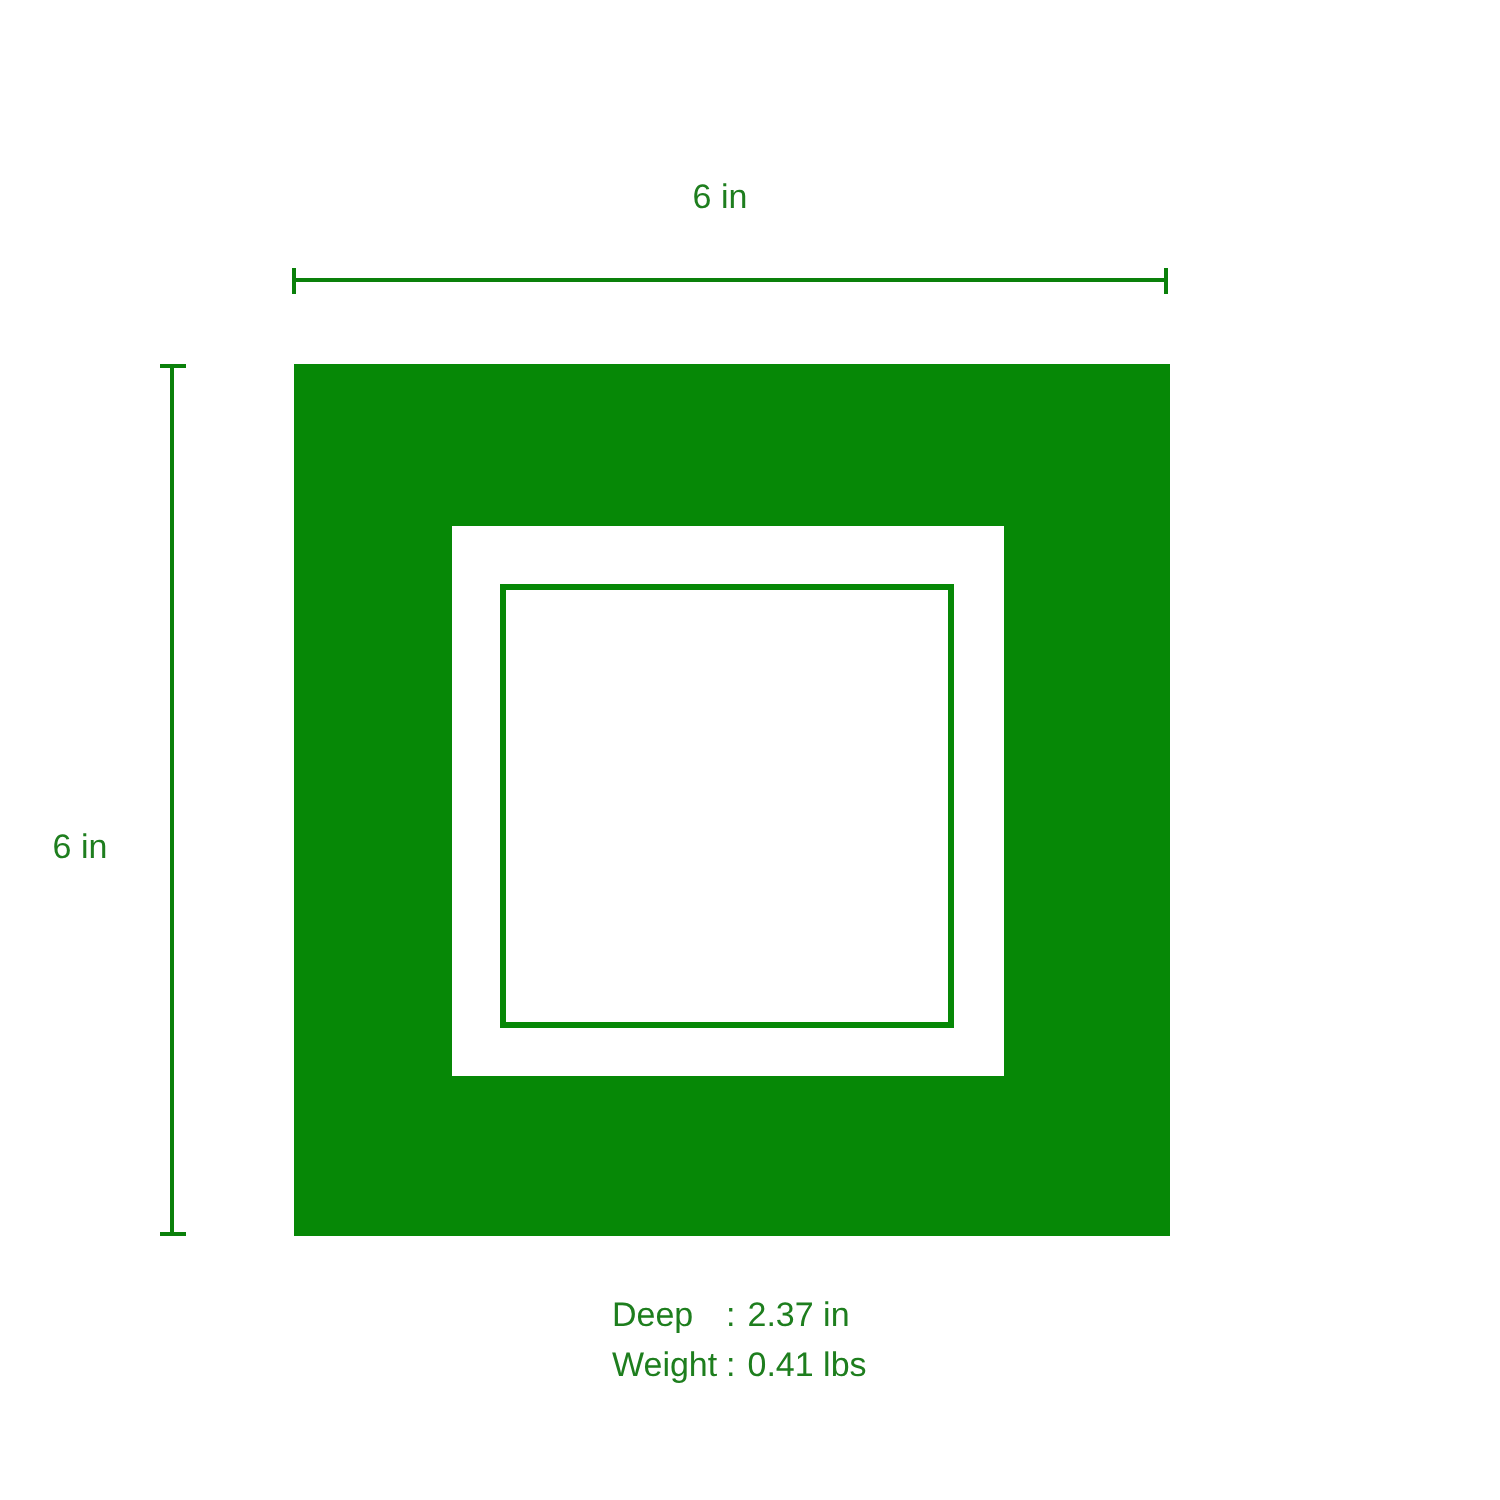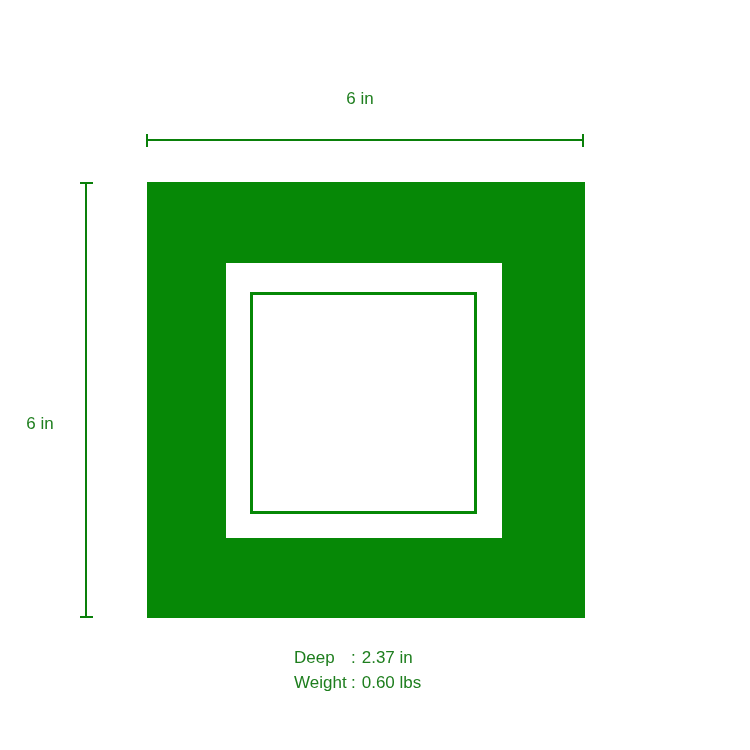--- a/index.html
+++ b/index.html
@@ -71,21 +71,21 @@
     position: absolute;
     left: 24px; top: 29px;
     width: 227px; height: 222px;
     border: 3px solid var(--shape-green);
     background: transparent;
   }
 
   
   .specs {
     position: absolute;
-    left: 294px; top: 645px;
+    left: 306px; top: 645px;
     font-size: 17px;
   }
   .spec-row {
     display: flex;
     align-items: baseline;
     height: 25px;
     line-height: 25px;
     white-space: pre;
   }
   .spec-label { display: inline-block; min-width: 57px; }
@@ -114,17 +114,17 @@
 
   <div class="specs">
     <div class="spec-row">
       <span class="spec-label">Deep</span>
       <span class="spec-sep">:</span>
       <span class="spec-value">2.37 in</span>
     </div>
     <div class="spec-row">
       <span class="spec-label">Weight</span>
       <span class="spec-sep">:</span>
-      <span class="spec-value">0.60 lbs</span>
+      <span class="spec-value">0.41 lbs</span>
     </div>
   </div>
 
 </div>
 
 </body></html>

